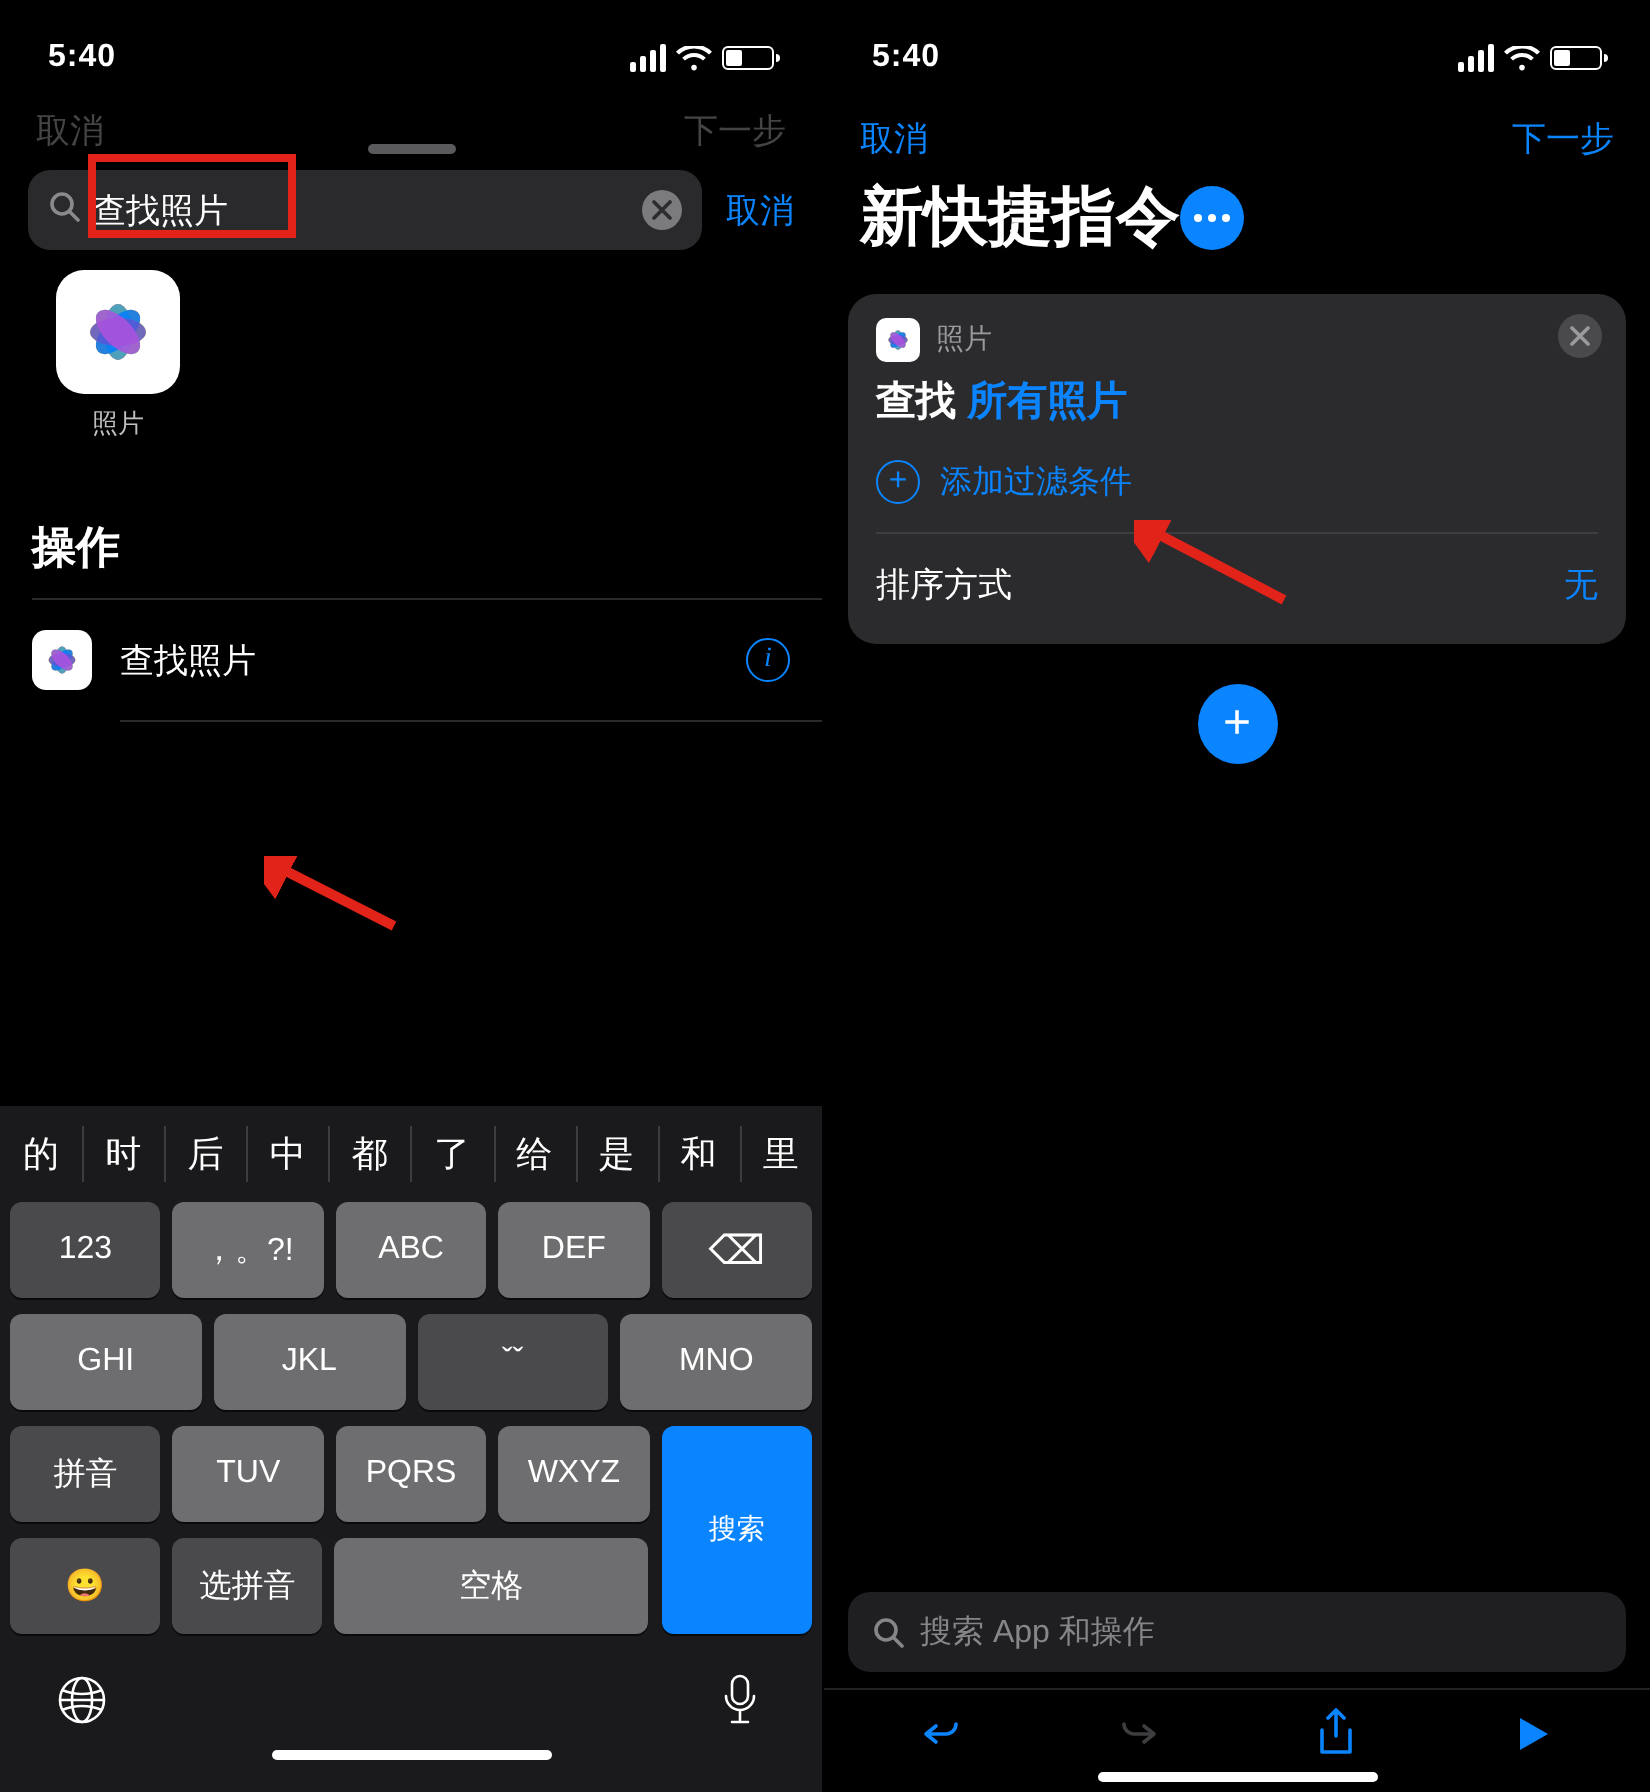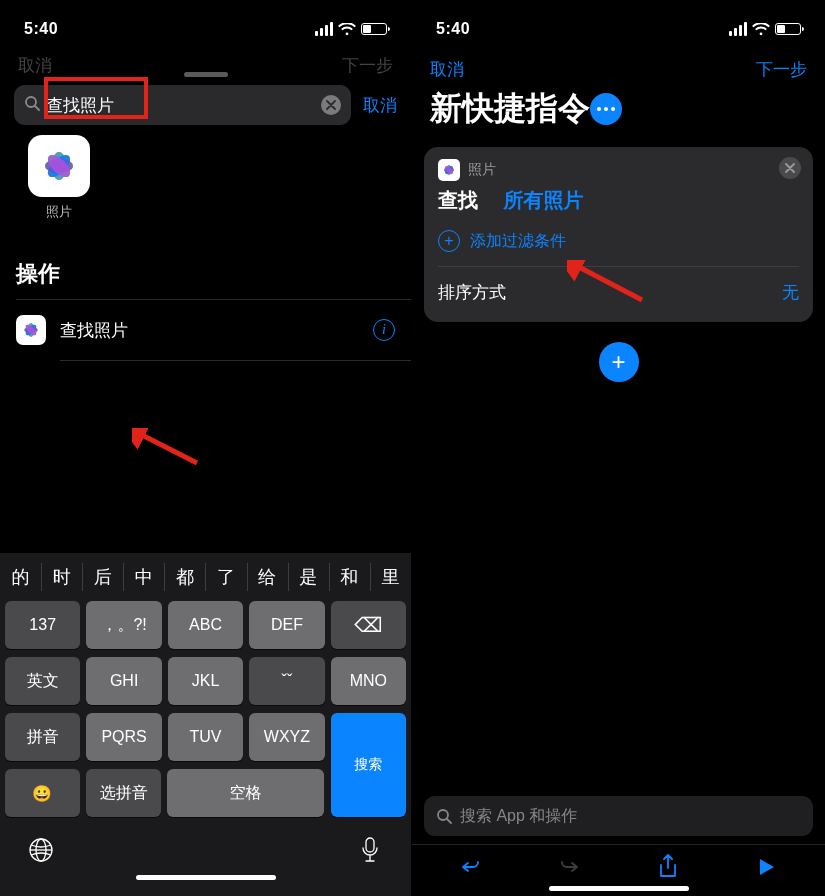--- a/index.html
+++ b/index.html
@@ -76,21 +76,21 @@
   .bigtitle{display:flex;align-items:center;padding:6px 18px 12px;}
   .bigtitle h1{font-size:32px;font-weight:700;margin:0;color:#fff;}
   .more{width:32px;height:32px;border-radius:50%;background:var(--blue);display:flex;align-items:center;justify-content:center;}
   .more span{width:4px;height:4px;border-radius:50%;background:#fff;margin:0 1.5px;}
 
   .card{margin:4px 12px;background:#2b2b2d;border-radius:14px;padding:12px 14px 4px;position:relative;}
   .card-head{display:flex;align-items:center;gap:8px;color:#9a9a9d;font-size:14px;}
   .card-head .mini2{width:22px;height:22px;border-radius:5px;background:#fff;display:flex;align-items:center;justify-content:center;}
   .card-x{position:absolute;right:12px;top:10px;width:22px;height:22px;border-radius:50%;background:#4a4a4c;display:flex;align-items:center;justify-content:center;}
   .card-main{font-size:20px;font-weight:600;margin-top:6px;}
-  .card-main .bl{color:var(--blue);font-weight:600;margin-left:20px;}
+  .card-main .bl{color:var(--blue);font-weight:600;}
   .addf{display:flex;align-items:center;gap:10px;color:var(--blue);font-size:16px;padding:16px 0 14px;border-bottom:1px solid #3e3e40;position:relative;}
   .plus{width:22px;height:22px;border:1.6px solid var(--blue);border-radius:50%;display:flex;align-items:center;justify-content:center;font-size:16px;line-height:1;}
   .crow{display:flex;align-items:center;justify-content:space-between;padding:14px 0;font-size:17px;border-bottom:1px solid #3e3e40;}
   .crow:last-child{border-bottom:none;}
   .crow .val{color:var(--blue);}
   .toggle{width:52px;height:32px;background:#39393b;border-radius:16px;position:relative;}
   .toggle i{position:absolute;right:2px;top:2px;width:28px;height:28px;border-radius:50%;background:#fff;}
 
   .fab{width:40px;height:40px;border-radius:50%;background:var(--blue);display:flex;align-items:center;justify-content:center;margin:20px auto 0;color:#fff;font-size:24px;}
 
@@ -210,37 +210,36 @@
         <div>后</div>
         <div>中</div>
         <div>都</div>
         <div>了</div>
         <div>给</div>
         <div>是</div>
         <div>和</div>
         <div>里</div>
       </div>
       <div class="krow">
-        <div class="key dark">137</div>
+        <div class="key dark">123</div>
         <div class="key">，。?!</div>
         <div class="key">ABC</div>
         <div class="key">DEF</div>
         <div class="key dark" style="font-size:20px">⌫</div>
       </div>
       <div class="krow">
-        <div class="key dark">英文</div>
         <div class="key">GHI</div>
         <div class="key">JKL</div>
         <div class="key dark">ˇˇ</div>
         <div class="key">MNO</div>
       </div>
       <div class="krow">
         <div class="key dark">拼音</div>
+        <div class="key">TUV</div>
         <div class="key">PQRS</div>
-        <div class="key">TUV</div>
         <div class="key">WXYZ</div>
         <div class="key search" style="height:104px;margin-bottom:-56px">搜索</div>
       </div>
       <div class="krow">
         <div class="key dark" style="flex:0 0 calc(20% - 5px)">😀</div>
         <div class="key dark" style="flex:0 0 calc(20% - 5px)">选拼音</div>
         <div class="key" style="flex:0 0 calc(40% - 4px)">空格</div>
         <div style="flex:0 0 calc(20% - 5px)"></div>
       </div>
       <div class="kbbottom">

